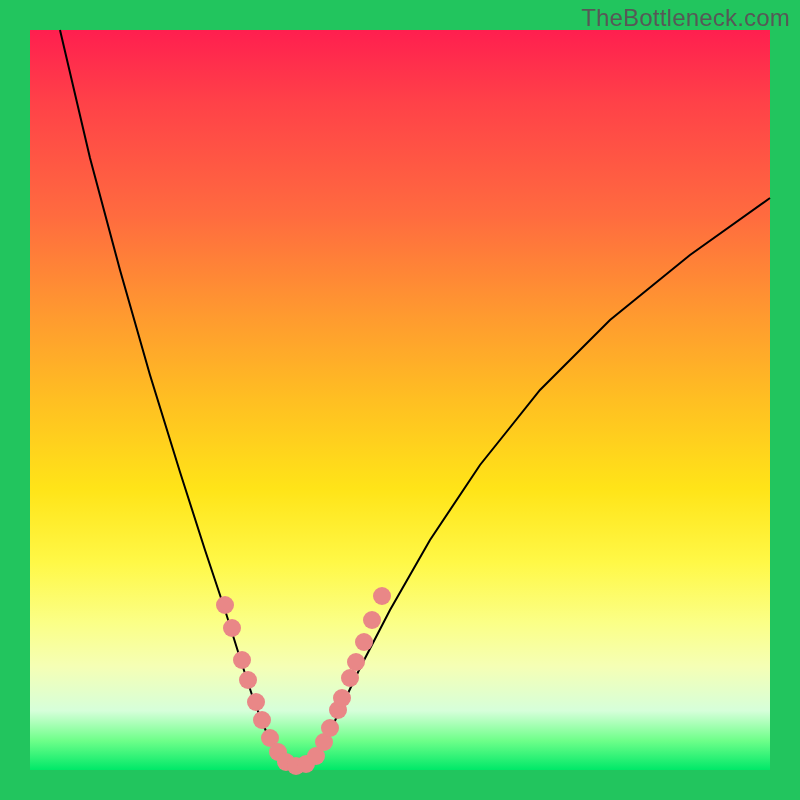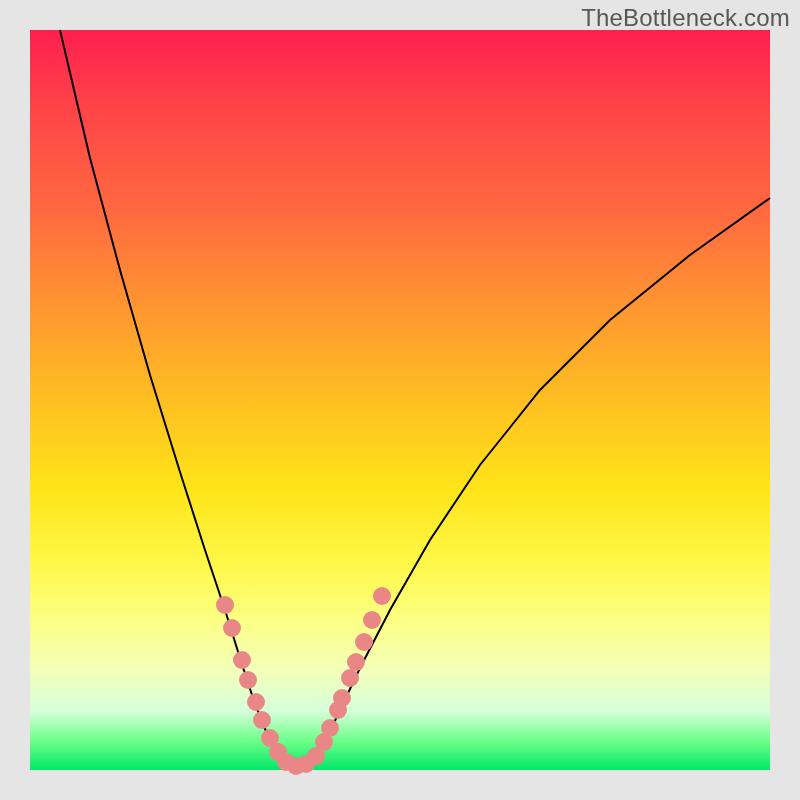--- a/index.html
+++ b/index.html
@@ -8,21 +8,21 @@
     width: 800px;
     height: 800px;
     background: #000;
     overflow: hidden;
     font-family: Arial, Helvetica, sans-serif;
   }
   .frame {
     position: relative;
     width: 800px;
     height: 800px;
-    background: #e5e5e5;
+    background: #22c55e;
   }
   .watermark {
     position: absolute;
     top: 4px;
     right: 10px;
     color: #575757;
     font-size: 24px;
     font-weight: 500;
     letter-spacing: 0.2px;
     user-select: none;

